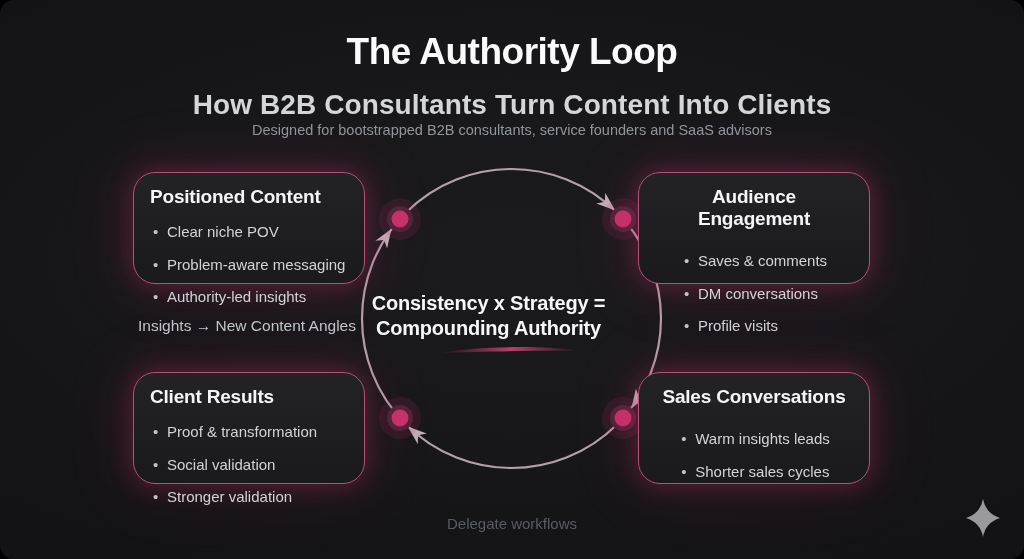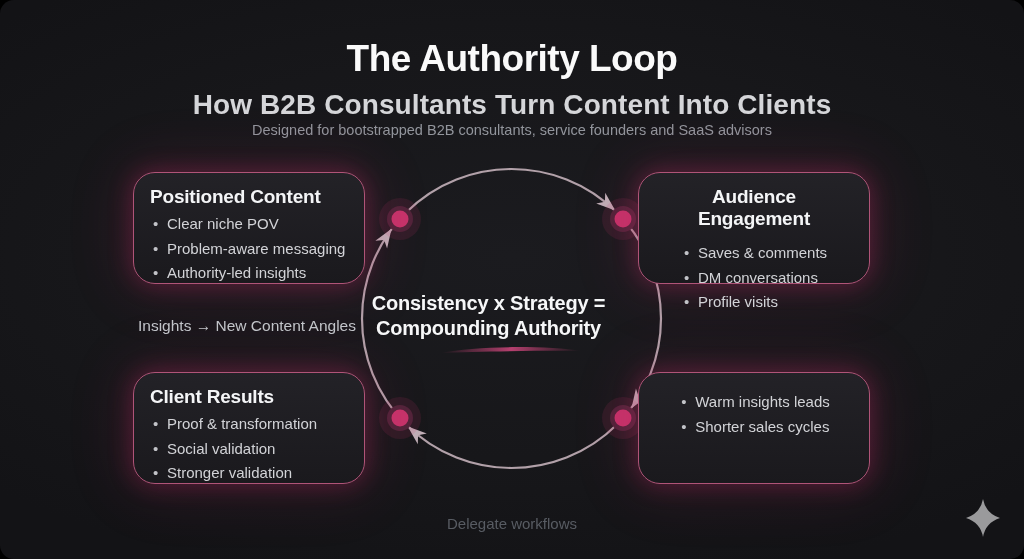--- a/index.html
+++ b/index.html
@@ -8,37 +8,37 @@
     font-family:"Liberation Sans", sans-serif;
     -webkit-font-smoothing:antialiased;
   }
   .canvas{
     position:relative;width:1024px;height:559px;overflow:hidden;
     border-radius:14px;
     background:radial-gradient(ellipse 70% 60% at 50% 46%, #1b1b1f 0%, #17171a 60%, #131316 100%);
   }
   
   .hdr{position:absolute;left:0;right:0;text-align:center;}
-  .title{top:38px;font-size:37px;font-weight:800;color:#fafafa;letter-spacing:-0.5px;}
+  .title{top:31px;font-size:37px;font-weight:800;color:#fafafa;letter-spacing:-0.5px;}
   .subtitle{top:89px;font-size:28px;font-weight:700;color:#d5d6d9;letter-spacing:0.1px;}
   .tagline{top:122px;font-size:14.5px;font-weight:400;color:#92959c;}
   
   .loop-svg{position:absolute;left:0;top:0;width:1024px;height:559px;pointer-events:none;}
   
   .card{
     position:absolute;width:232px;height:112px;border-radius:22px;
     border:1.5px solid #b05478;
     background:linear-gradient(180deg,#232227 0%,#1a191d 100%);
     box-shadow:0 0 22px 3px rgba(195,45,104,0.30), 0 0 58px 12px rgba(195,45,104,0.12);
     box-sizing:border-box;padding:13px 16px 0 16px;
   }
   .card h3{margin:0 0 7px 0;font-size:19px;font-weight:700;color:#f4f5f7;letter-spacing:-0.2px;}
   .card ul{margin:0;padding:0;list-style:none;}
   .card li{
-    position:relative;padding-left:17px;margin:8px 0 4px 0;
+    position:relative;padding-left:17px;margin:16px 0 4px 0;
     font-size:15px;line-height:16.5px;color:#d2d3d7;
   }
   .card li::before{content:"•";position:absolute;left:3px;top:0;color:#c2c3c8;}
   .card-tl{left:133px;top:172px;}
   .card-tr{left:638px;top:172px;}
   .card-bl{left:133px;top:372px;}
   .card-br{left:638px;top:372px;}
   .card-center{text-align:center;}
   .card-center ul{display:inline-block;text-align:left;}
   
@@ -132,20 +132,21 @@
   <div class="card card-bl">
     <h3>Client Results</h3>
     <ul>
       <li>Proof &amp; transformation</li>
       <li>Social validation</li>
       <li>Stronger validation</li>
     </ul>
   </div>
 
   <div class="card card-br card-center">
+    <h3>Sales Conversations</h3>
     <ul>
       <li>Warm insights leads</li>
       <li>Shorter sales cycles</li>
     </ul>
   </div>
 
   <div class="center-text">
     <div>Consistency x Strategy =</div>
     <div>Compounding Authority</div>
   </div>

